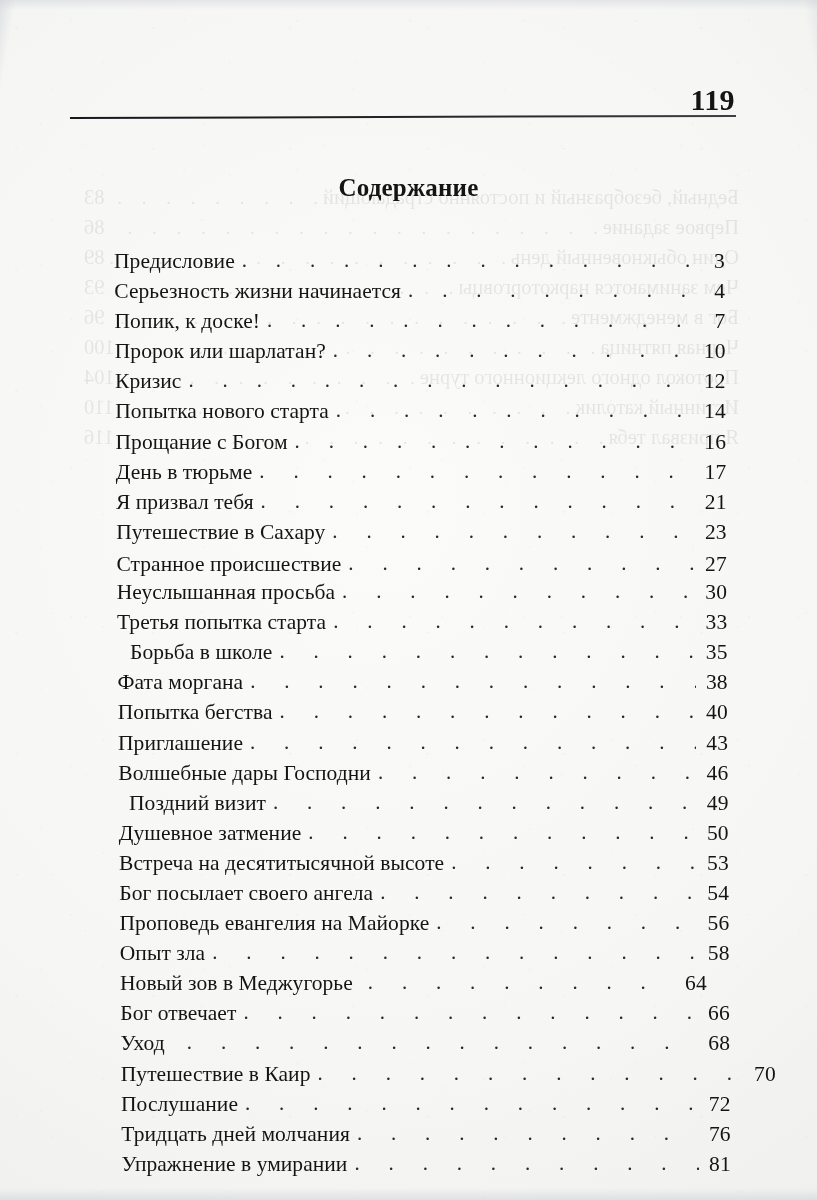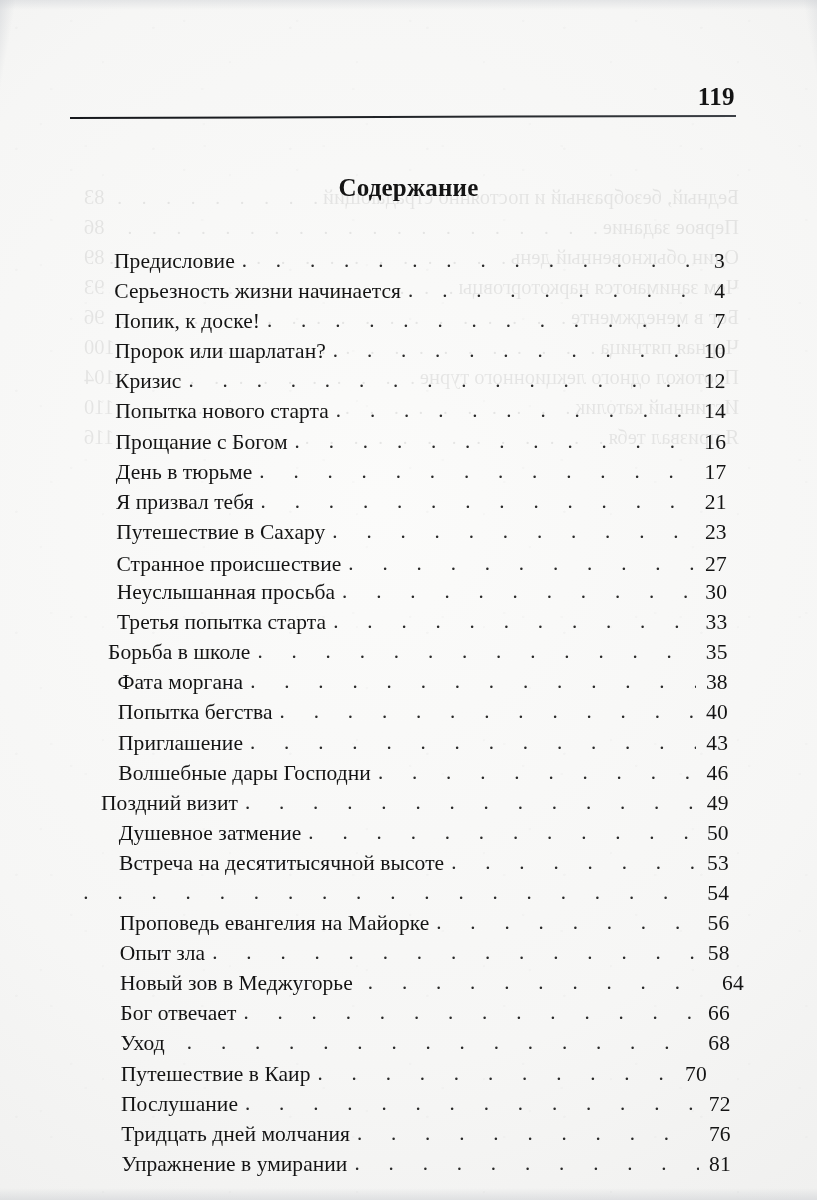--- a/index.html
+++ b/index.html
@@ -74,21 +74,21 @@
     letter-spacing: 7.5px;
     font-size: 19px;
   }
   .st-page { flex: 0 0 auto; }
 
   
   .folio {
     position: absolute;
     top: 83px;
     right: 82px;
-    font-size: 25px;
+    font-size: 30px;
     font-weight: 700;
     letter-spacing: .4px;
     font-family: "Liberation Serif", "DejaVu Serif", serif;
   }
   .header-rule {
     position: absolute;
     top: 117px;
     left: 70px;
     width: 666px;
     height: 2px;
@@ -271,21 +271,21 @@
       <li class="toc-row" style="padding-left: 73.8px; padding-right: 89.8px;">
         <span class="toc-title">Неуслышанная просьба</span>
         <span class="toc-leader">. . . . . . . . . . . . . . . . . . . . . . . . . . . . . . . . . . . . . . . .</span>
         <span class="toc-page">30</span>
       </li>
       <li class="toc-row" style="padding-left: 74px; padding-right: 89.6px;">
         <span class="toc-title">Третья попытка старта</span>
         <span class="toc-leader">. . . . . . . . . . . . . . . . . . . . . . . . . . . . . . . . . . . . . . . .</span>
         <span class="toc-page">33</span>
       </li>
-      <li class="toc-row" style="padding-left: 65px; padding-right: 89.4px;">
+      <li class="toc-row" style="padding-left: 87px; padding-right: 89.4px;">
         <span class="toc-title">Борьба в школе</span>
         <span class="toc-leader">. . . . . . . . . . . . . . . . . . . . . . . . . . . . . . . . . . . . . . . .</span>
         <span class="toc-page">35</span>
       </li>
       <li class="toc-row" style="padding-left: 74.5px; padding-right: 89.2px;">
         <span class="toc-title">Фата моргана</span>
         <span class="toc-leader">. . . . . . . . . . . . . . . . . . . . . . . . . . . . . . . . . . . . . . . .</span>
         <span class="toc-page">38</span>
       </li>
       <li class="toc-row" style="padding-left: 74.8px; padding-right: 89px;">
@@ -296,65 +296,66 @@
       <li class="toc-row" style="padding-left: 75px; padding-right: 88.8px;">
         <span class="toc-title">Приглашение</span>
         <span class="toc-leader">. . . . . . . . . . . . . . . . . . . . . . . . . . . . . . . . . . . . . . . .</span>
         <span class="toc-page">43</span>
       </li>
       <li class="toc-row" style="padding-left: 75.3px; padding-right: 88.6px;">
         <span class="toc-title">Волшебные дары Господни</span>
         <span class="toc-leader">. . . . . . . . . . . . . . . . . . . . . . . . . . . . . . . . . . . . . . . .</span>
         <span class="toc-page">46</span>
       </li>
-      <li class="toc-row" style="padding-left: 58px; padding-right: 88.4px; justify-content: flex-end;">
+      <li class="toc-row" style="padding-left: 86px; padding-right: 88.4px; justify-content: flex-end;">
         <span class="toc-title">Поздний визит</span>
         <span class="toc-leader">. . . . . . . . . . . . . . . . . . . . . . . . . . . . . . . . . . . . . . . .</span>
         <span class="toc-page">49</span>
       </li>
       <li class="toc-row" style="padding-left: 75.8px; padding-right: 88.2px;">
         <span class="toc-title">Душевное затмение</span>
         <span class="toc-leader">. . . . . . . . . . . . . . . . . . . . . . . . . . . . . . . . . . . . . . . .</span>
         <span class="toc-page">50</span>
       </li>
       <li class="toc-row" style="padding-left: 76px; padding-right: 88px;">
         <span class="toc-title">Встреча на десятитысячной высоте</span>
         <span class="toc-leader">. . . . . . . . . . . . . . . . . . . . . . . . . . . . . . . . . . . . . . . .</span>
         <span class="toc-page">53</span>
       </li>
       <li class="toc-row" style="padding-left: 76.3px; padding-right: 87.8px;">
+        <span class="toc-title">Бог посылает своего ангела</span>
         <span class="toc-leader">. . . . . . . . . . . . . . . . . . . . . . . . . . . . . . . . . . . . . . . .</span>
         <span class="toc-page">54</span>
       </li>
       <li class="toc-row" style="padding-left: 76.5px; padding-right: 87.6px;">
         <span class="toc-title">Проповедь евангелия на Майорке</span>
         <span class="toc-leader">. . . . . . . . . . . . . . . . . . . . . . . . . . . . . . . . . . . . . . . .</span>
         <span class="toc-page">56</span>
       </li>
       <li class="toc-row" style="padding-left: 76.8px; padding-right: 87.4px;">
         <span class="toc-title">Опыт зла</span>
         <span class="toc-leader">. . . . . . . . . . . . . . . . . . . . . . . . . . . . . . . . . . . . . . . .</span>
         <span class="toc-page">58</span>
       </li>
-      <li class="toc-row" style="padding-left: 77px; padding-right: 73px; gap: 8px;">
+      <li class="toc-row" style="padding-left: 77px; padding-right: 110px; gap: 8px;">
         <span class="toc-title">Новый зов в Меджугорье</span>
         <span class="toc-leader">. . . . . . . . . . . . . . . . . . . . . . . . . . . . . . . . . . . . . . . .</span>
         <span class="toc-page">64</span>
       </li>
       <li class="toc-row" style="padding-left: 77.3px; padding-right: 87px;">
         <span class="toc-title">Бог отвечает</span>
         <span class="toc-leader">. . . . . . . . . . . . . . . . . . . . . . . . . . . . . . . . . . . . . . . .</span>
         <span class="toc-page">66</span>
       </li>
       <li class="toc-row" style="padding-left: 77.5px; padding-right: 86.8px; gap: 15px;">
         <span class="toc-title">Уход</span>
         <span class="toc-leader">. . . . . . . . . . . . . . . . . . . . . . . . . . . . . . . . . . . . . . . .</span>
         <span class="toc-page">68</span>
       </li>
-      <li class="toc-row" style="padding-left: 77.8px; padding-right: 110px;">
+      <li class="toc-row" style="padding-left: 77.8px; padding-right: 41px;">
         <span class="toc-title">Путешествие в Каир</span>
         <span class="toc-leader">. . . . . . . . . . . . . . . . . . . . . . . . . . . . . . . . . . . . . . . .</span>
         <span class="toc-page">70</span>
       </li>
       <li class="toc-row" style="padding-left: 78px; padding-right: 86.4px;">
         <span class="toc-title">Послушание</span>
         <span class="toc-leader">. . . . . . . . . . . . . . . . . . . . . . . . . . . . . . . . . . . . . . . .</span>
         <span class="toc-page">72</span>
       </li>
       <li class="toc-row" style="padding-left: 78.3px; padding-right: 86.2px;">

